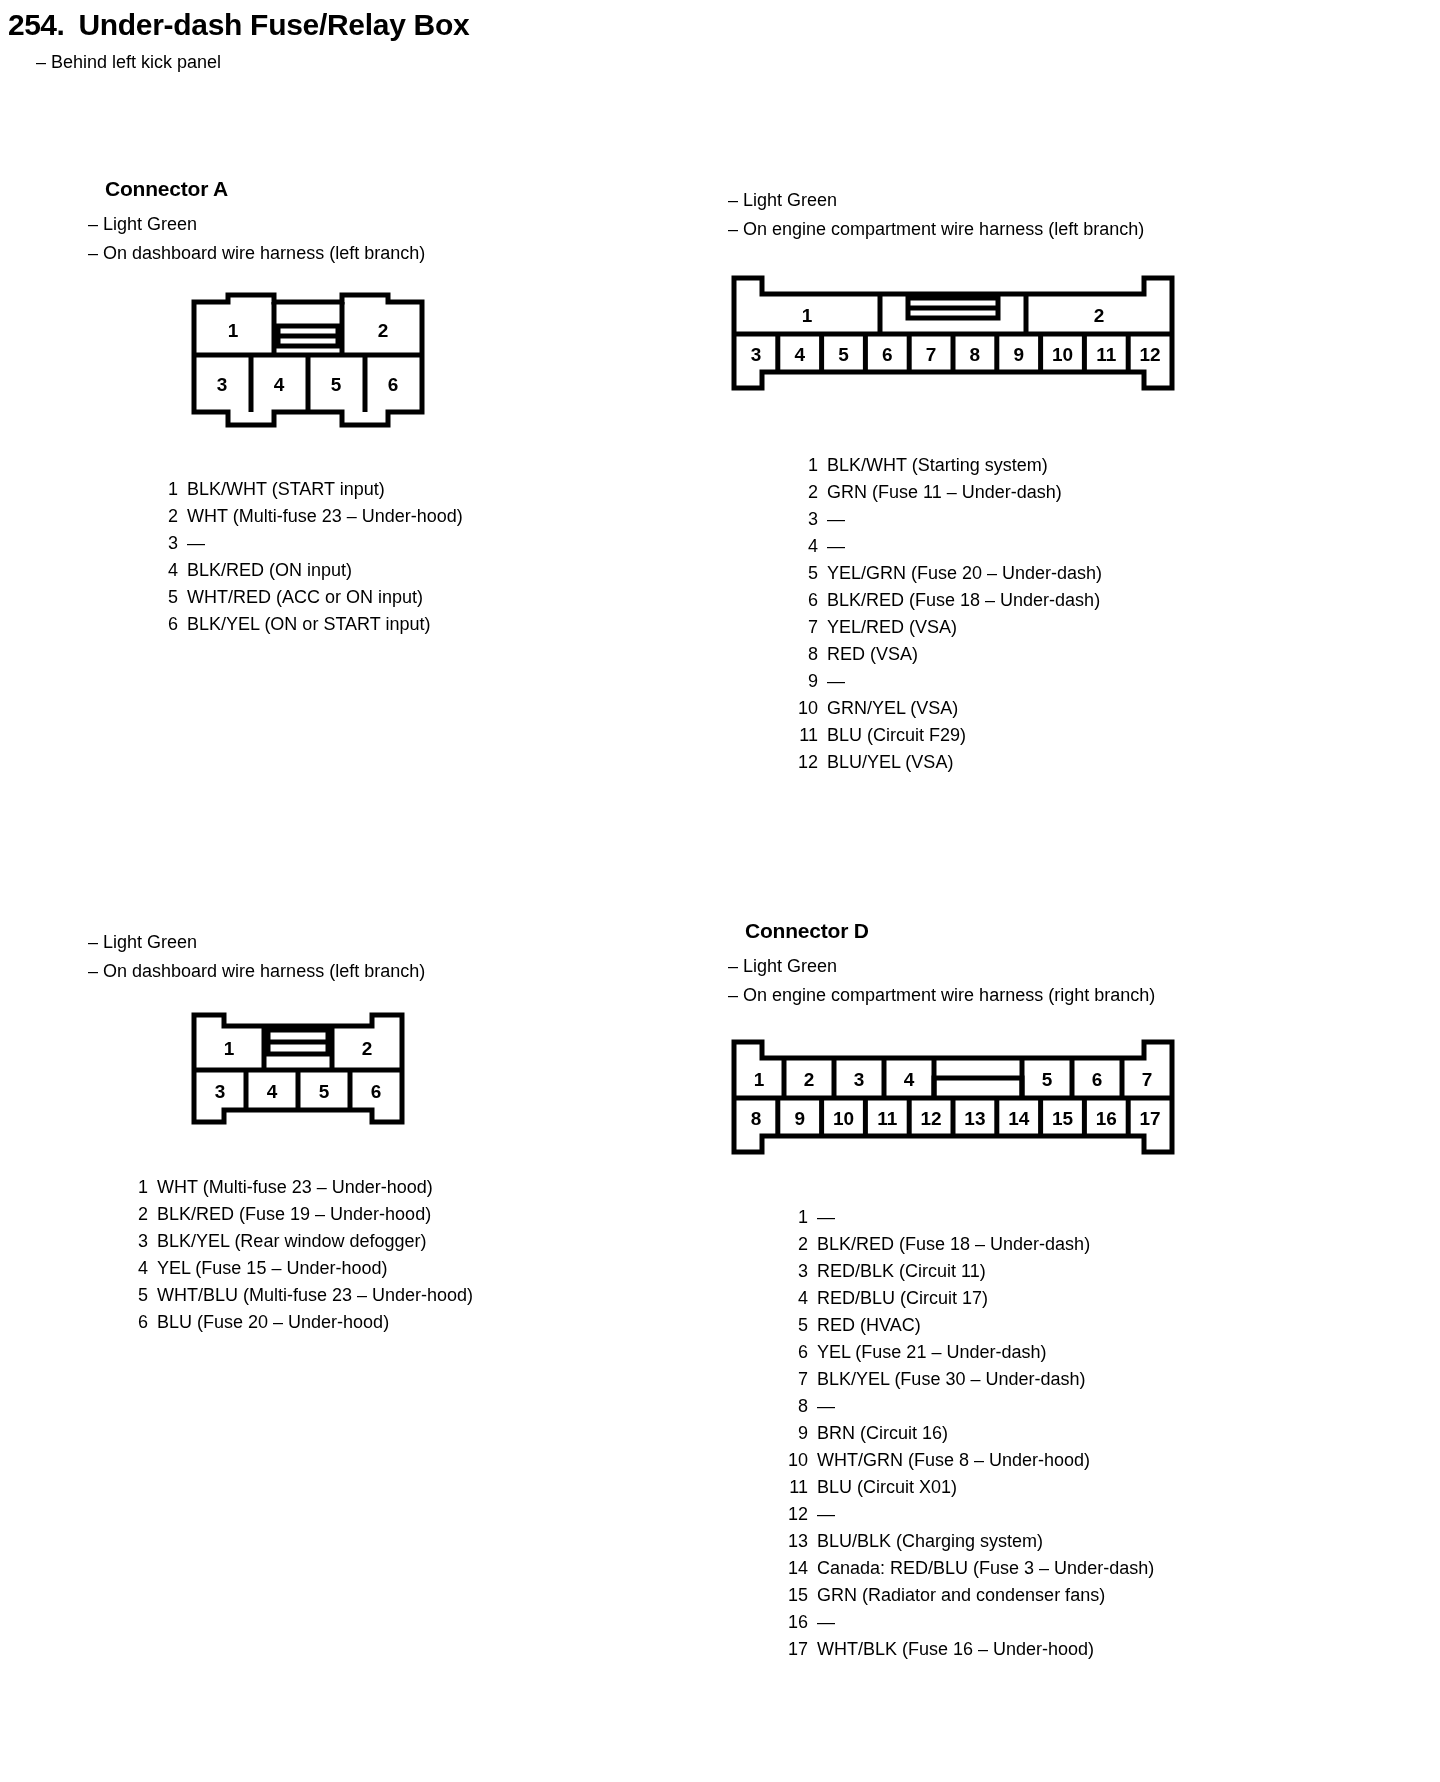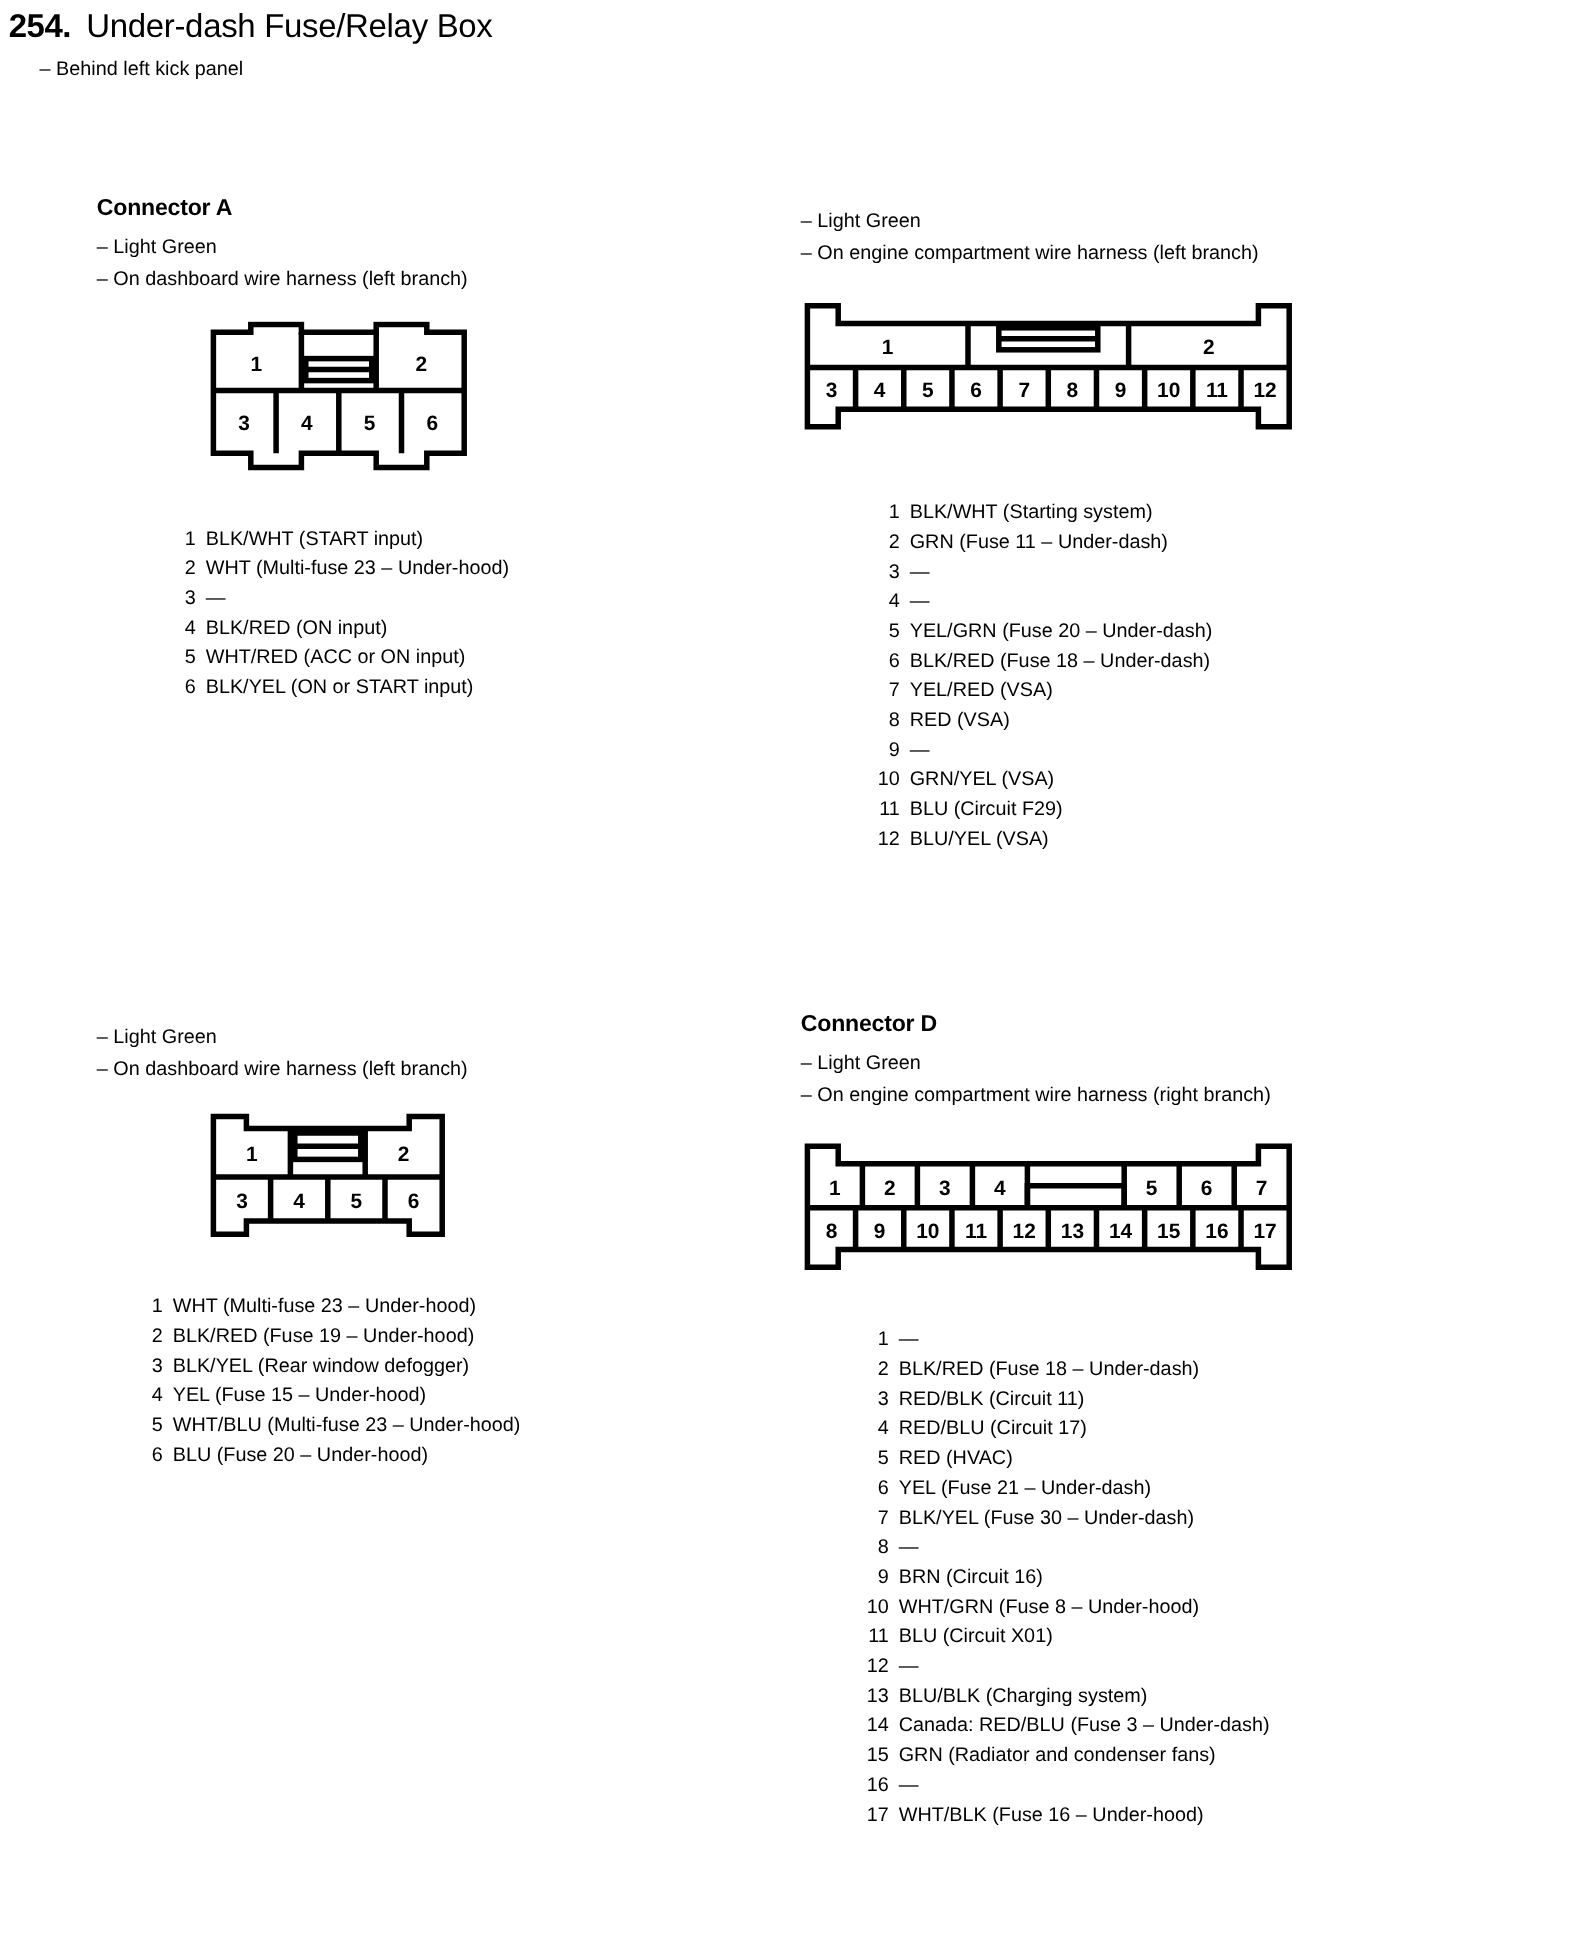--- a/index.html
+++ b/index.html
@@ -28,40 +28,41 @@
     gap: 14px;
     padding: 8px 0 0 8px;
   }
   .page-number {
     font-size: 30px;
     font-weight: bold;
     letter-spacing: -0.5px;
   }
   .page-title {
     font-size: 30px;
-    font-weight: normal;
+    font-weight: bold;
     letter-spacing: -0.3px;
   }
   .page-subtitle {
     font-size: 18px;
     padding: 10px 0 0 36px;
   }
 
   
   .grid {
     position: relative;
     margin-top: 26px;
   }
   .conn-block {
     position: absolute;
   }
   .conn-title {
     font-size: 21px;
     font-weight: bold;
     letter-spacing: -0.2px;
+    margin-left: 17px;
   }
   .conn-sub {
     font-size: 18px;
     margin-top: 8px;
     white-space: nowrap;
   }
   .conn-sub.first { margin-top: 13px; }
 
   
   .pin-list {

